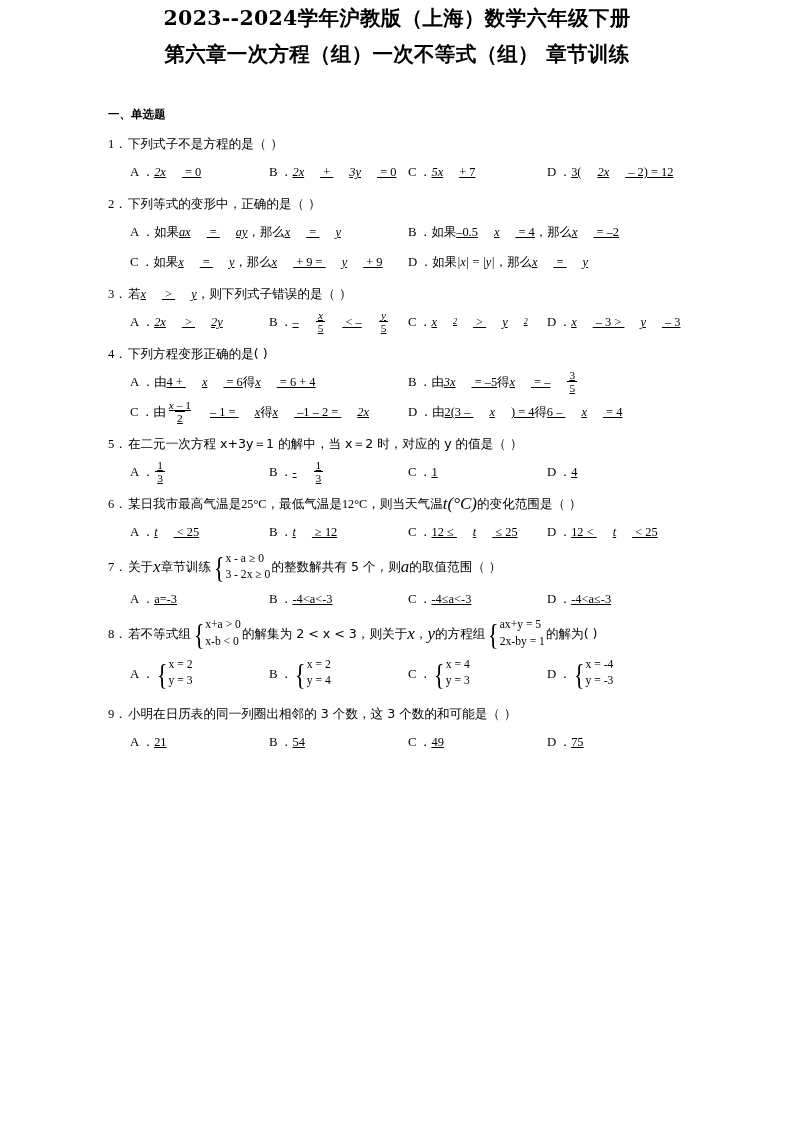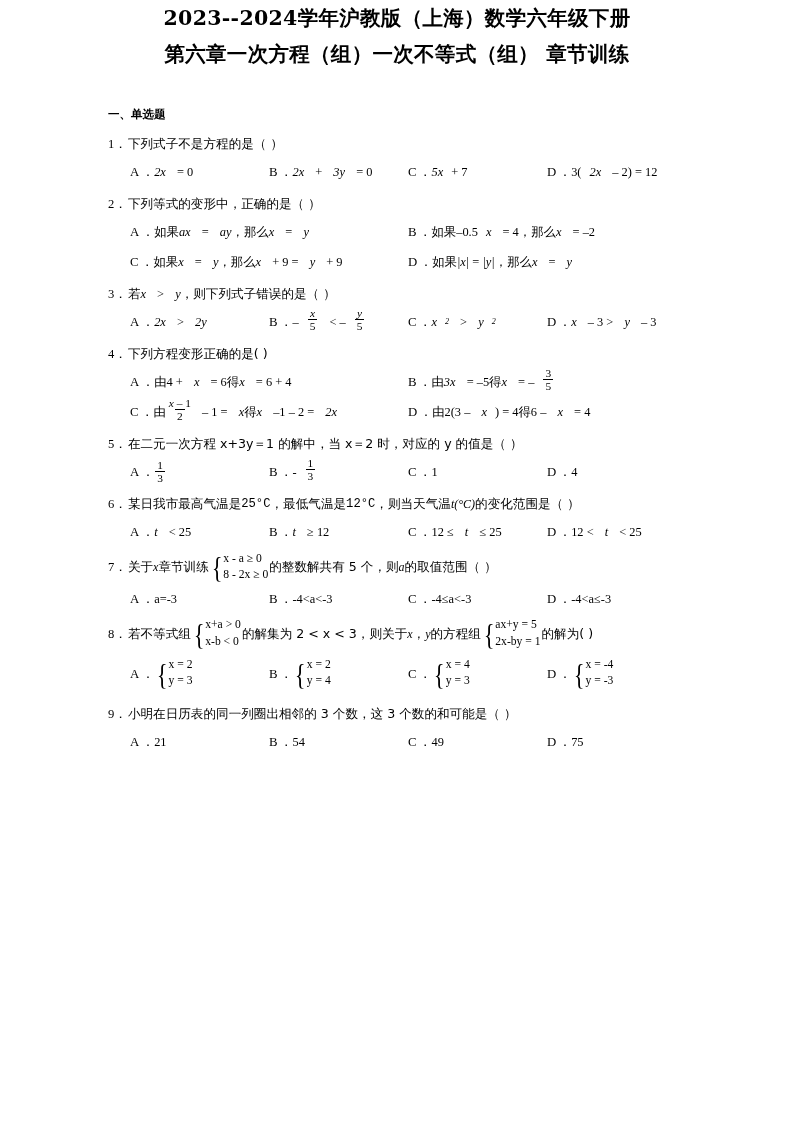--- a/index.html
+++ b/index.html
@@ -64,33 +64,35 @@
   }
   .q-stem .num {
     font-family: "Liberation Serif", serif;
     margin-right: 1px;
   }
 
   
   .mi {
     font-family: "Liberation Serif", serif;
     font-style: italic;
-    font-size: 12px;
+    font-size: 17px;
   }
   .mn {
     font-family: "Liberation Serif", serif;
     font-style: normal;
     font-size: 12.4px;
   }
   .math {
     font-family: "Liberation Serif", serif;
     font-size: 12.4px;
     display: inline-flex;
-    gap: 8px;
+    align-items: center;
+    gap: 16px;
     white-space: nowrap;
+    text-decoration: underline;
   }
   .math i { font-style: italic; }
 
   
   .opts {
     display: flex;
     line-height: 30px;
     padding-left: 22px;
     align-items: flex-start;
   }
@@ -163,21 +165,21 @@
     line-height: 1.42;
   }
   .sys .rows > span { white-space: nowrap; }
 
   .abs {
     font-family: "Liberation Serif", serif;
     font-style: italic;
     font-size: 12.4px;
   }
   .deg {
-    font-family: Liberation Mono, monospace;
+    font-family: Liberation Serif, serif;
     font-size: 12.2px;
   }
 </style>
 </head>
 <body>
 
 <div class="page">
 
   <div class="title-block">
     <div class="title-line">2023--2024学年沪教版（上海）数学六年级下册</div>
@@ -537,21 +539,21 @@
     <div class="q">
       <div class="q-stem">
         <span class="num">7．</span>
         <span>关于</span>
         <span class="mi">x</span>
         <span>章节训练</span>
         <span class="sys">
           <span class="brace">{</span>
           <span class="rows">
             <span>x - a ≥ 0</span>
-            <span>8 - 2x ≥ 0</span>
+            <span>3 - 2x ≥ 0</span>
           </span>
         </span>
         <span>的整数解共有 5 个，则</span>
         <span class="mi">a</span>
         <span>的取值范围（     ）</span>
       </div>
       <div class="opts four">
         <div class="opt">
           <span class="lbl">A</span>
             <span class="mn">．</span>

